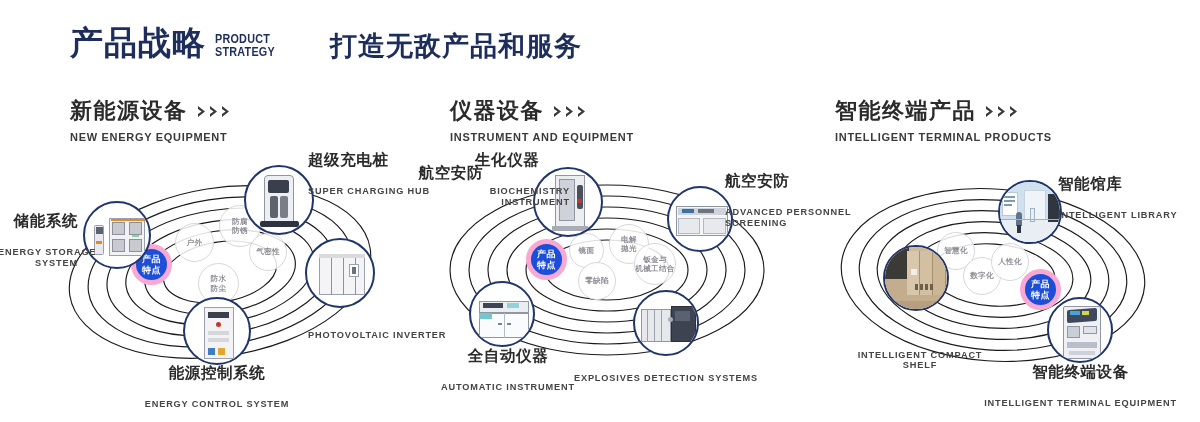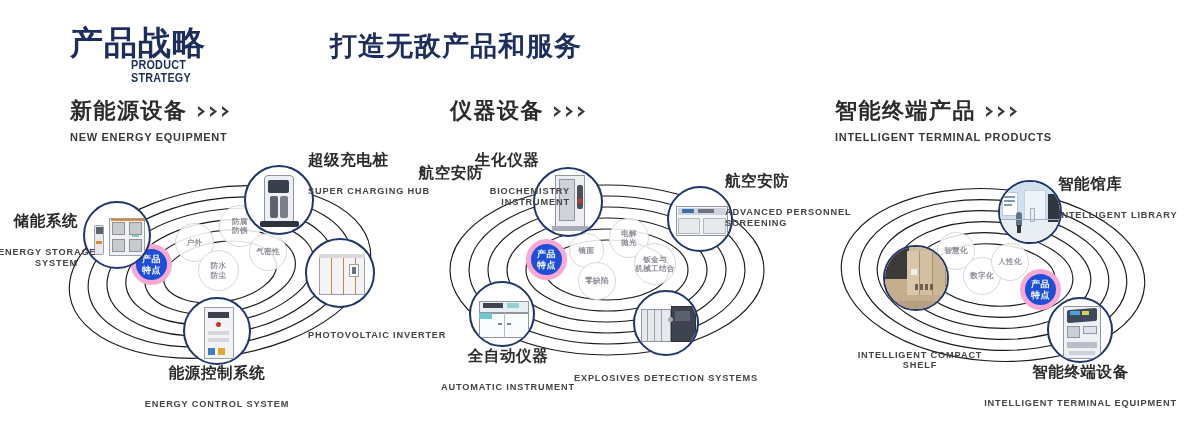--- a/index.html
+++ b/index.html
@@ -4,21 +4,21 @@
 <style>
   html,body{margin:0;padding:0;}
   body{
     width:1200px;height:422px;background:#ffffff;overflow:hidden;
     font-family:"Liberation Sans","DejaVu Sans",sans-serif;
     position:relative;
   }
   .stage{position:absolute;left:0;top:0;width:1200px;height:422px;}
 
   
-  .hdr{position:absolute;left:70px;top:26px;display:flex;align-items:flex-end;flex-direction:column;}
+  .hdr{position:absolute;left:70px;top:26px;display:flex;align-items:flex-end;}
   .hdr-cn{
     font-size:33px;font-weight:bold;color:#1d2d5c;letter-spacing:1px;
     line-height:1;white-space:nowrap;
   }
   .hdr-en{
     margin-left:9px;margin-bottom:1px;
     color:#1d2d5c;font-weight:bold;font-size:13.5px;line-height:12.5px;
     letter-spacing:0.3px;transform:scaleX(.80);transform-origin:left bottom;
     white-space:nowrap;
   }
@@ -103,20 +103,21 @@
             <path d="M1 1 L8 6.5 L1 12 L1 9 L4.6 6.5 L1 4 Z" fill="#3a3a3a"></path>
           </svg>
         <svg width="11" height="13" viewBox="0 0 11 13">
             <path d="M1 1 L8 6.5 L1 12 L1 9 L4.6 6.5 L1 4 Z" fill="#3a3a3a"></path>
           </svg>
         <svg width="11" height="13" viewBox="0 0 11 13">
             <path d="M1 1 L8 6.5 L1 12 L1 9 L4.6 6.5 L1 4 Z" fill="#3a3a3a"></path>
           </svg>
       </div>
     </div>
+    <div class="sec-en">INSTRUMENT AND EQUIPMENT</div>
   </div>
 
   <div class="sec" style="left:835px;top:96px;">
     <div class="sec-row">
       <div class="sec-cn">智能终端产品</div>
       <div class="sec-arrows">
         <svg width="11" height="13" viewBox="0 0 11 13">
             <path d="M1 1 L8 6.5 L1 12 L1 9 L4.6 6.5 L1 4 Z" fill="#3a3a3a"></path>
           </svg>
         <svg width="11" height="13" viewBox="0 0 11 13">
@@ -138,21 +139,21 @@
         <ellipse cx="170" cy="122" rx="133" ry="73" transform="rotate(-9 170 122)"></ellipse>
         <ellipse cx="170" cy="122" rx="114" ry="62" transform="rotate(-9 170 122)"></ellipse>
         <ellipse cx="170" cy="122" rx="95" ry="51" transform="rotate(-9 170 122)"></ellipse>
         <ellipse cx="170" cy="122" rx="76" ry="41" transform="rotate(-9 170 122)"></ellipse>
         <ellipse cx="170" cy="122" rx="57" ry="30" transform="rotate(-9 170 122)"></ellipse>
       </g>
     </svg>
 
     <div class="fb ghost" style="left:125px;top:73px;width:39px;height:39px;">户外</div>
     <div class="fb ghost" style="left:169px;top:55px;width:42px;height:42px;">防腐<br>防锈</div>
-    <div class="fb ghost" style="left:148px;top:100px;width:41px;height:41px;">防水<br>防尘</div>
+    <div class="fb ghost" style="left:148px;top:113px;width:41px;height:41px;">防水<br>防尘</div>
     <div class="fb ghost" style="left:199px;top:83px;width:38px;height:38px;">气密性</div>
     <div class="fb main" style="left:81px;top:94px;width:41px;height:41px;">产品<br>特点</div>
 
     <div class="node" style="left:33px;top:51px;width:68px;height:68px;">
       <div class="art">
         <div class="m" style="left:9px;top:22px;width:10px;height:30px;background:#e9e9ee;border:.7px solid #9aa0ad;border-radius:1.5px;"></div>
         <div class="m" style="left:10.5px;top:24px;width:7px;height:7px;background:#5b6272;"></div>
         <div class="m" style="left:11px;top:38px;width:6px;height:3px;background:#e08a2e;"></div>
         <div class="m" style="left:24px;top:15px;width:36px;height:38px;background:#f2f2f4;border:.8px solid #9aa0ad;"></div>
         <div class="m" style="left:27px;top:19px;width:13px;height:13px;background:#c9cad0;border:.6px solid #8d919c;"></div>
@@ -221,21 +222,21 @@
         <ellipse cx="182" cy="120" rx="157" ry="85"></ellipse>
         <ellipse cx="182" cy="120" rx="138" ry="74"></ellipse>
         <ellipse cx="182" cy="120" rx="119" ry="63"></ellipse>
         <ellipse cx="182" cy="120" rx="100" ry="52"></ellipse>
         <ellipse cx="182" cy="120" rx="81" ry="41"></ellipse>
         <ellipse cx="182" cy="120" rx="62" ry="30"></ellipse>
       </g>
     </svg>
 
     <div class="fb ghost" style="left:144px;top:83px;width:35px;height:35px;">镜面</div>
-    <div class="fb ghost" style="left:184px;top:68px;width:40px;height:40px;">电解<br>抛光</div>
+    <div class="fb ghost" style="left:184px;top:74px;width:40px;height:40px;">电解<br>抛光</div>
     <div class="fb ghost" style="left:153px;top:112px;width:38px;height:38px;">零缺陷</div>
     <div class="fb ghost" style="left:209px;top:93px;width:42px;height:42px;">钣金与<br>机械工结合</div>
     <div class="fb main" style="left:101px;top:89px;width:41px;height:41px;">产品<br>特点</div>
 
     <div class="node" style="left:108px;top:17px;width:70px;height:70px;">
       <div class="art">
         <div class="m" style="left:20px;top:6px;width:30px;height:55px;background:#edeef1;border:.8px solid #9097a3;"></div>
         <div class="m" style="left:24px;top:10px;width:16px;height:42px;background:#cfd2d8;border:.6px solid #9097a3;"></div>
         <div class="m" style="left:42px;top:16px;width:6px;height:24px;background:#4a4f5b;border-radius:2px;"></div>
         <div class="m" style="left:42px;top:30px;width:5px;height:4px;background:#c0392b;"></div>

